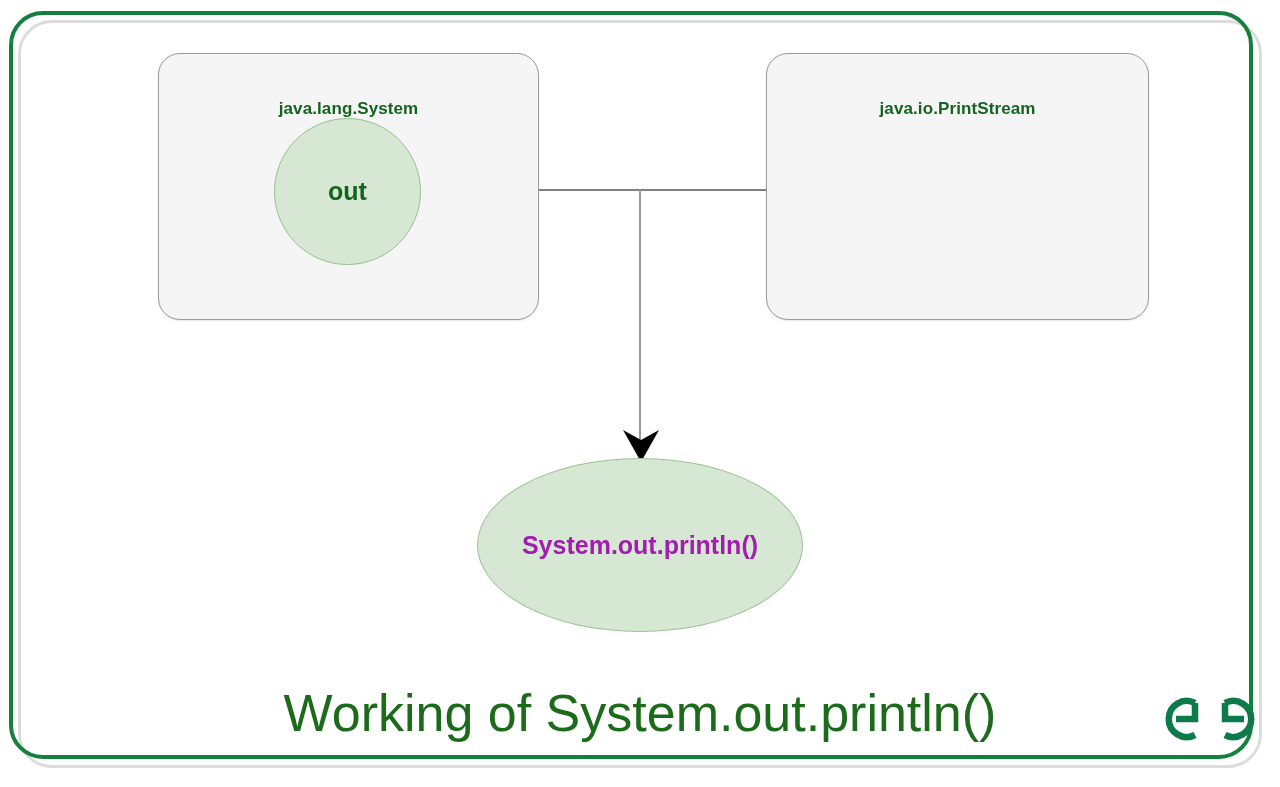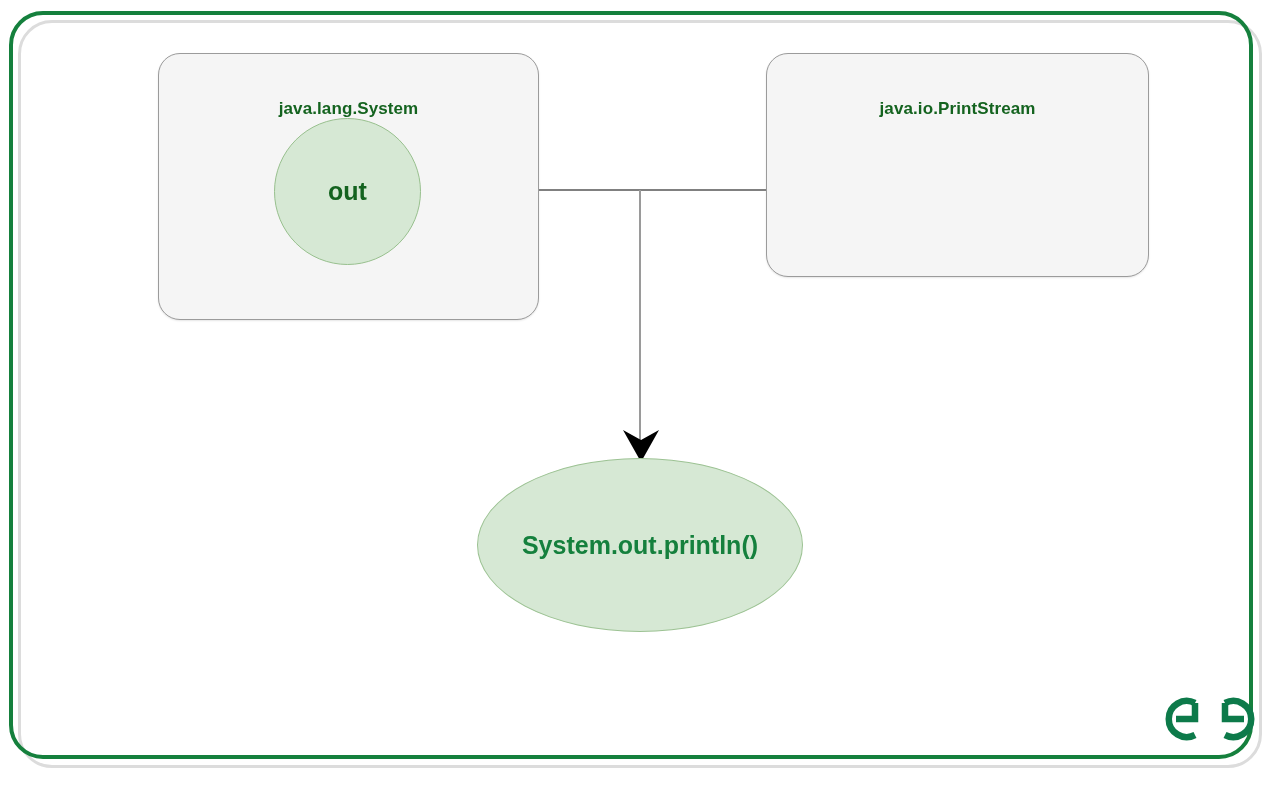--- a/index.html
+++ b/index.html
@@ -99,21 +99,21 @@
     position: absolute;
     border-radius: 50%;
     background: #d6e8d4;
     border: 1.2px solid #9cc293;
     display: flex;
     align-items: center;
     justify-content: center;
     box-sizing: border-box;
   }
   .result-ellipse span {
-    color: #15803d;
+    color: #a21caf;
     font-size: 25px;
     font-weight: bold;
     line-height: 1;
     white-space: nowrap;
   }
 
   
   .caption {
     position: absolute;
     left: 0;
@@ -144,36 +144,37 @@
   <div class="frame-shadow"></div>
   <div class="frame-green"></div>
 
   <div class="class-box" style="left:158px; top:53px; width:381px; height:267px;">
     <div class="class-title">java.lang.System</div>
     <div class="member-circle" style="left:115px; top:64px; width:147px; height:147px;text-align:right;">
       <span>out</span>
     </div>
   </div>
 
-  <div class="class-box" style="left:766px; top:53px; width:383px; height:224px;">
+  <div class="class-box" style="left:766px; top:53px; width:383px; height:267px;">
     <div class="class-title">java.io.PrintStream</div>
   </div>
 
   <div class="edge-h" style="left:539px; top:189px; width:227px; height:2px;"></div>
 
   <div class="edge-v" style="left:639px; top:190px; width:2.4px; height:250px;"></div>
 
   <svg class="arrow-head" style="left:620px; top:428px;" width="42" height="36" viewBox="0 0 42 36">
     <path d="M 3 2 L 21 34 L 39 2 L 21 12 Z" fill="#000000"></path>
   </svg>
 
   <div class="result-ellipse" style="left:477px; top:458px; width:326px; height:174px;">
     <span>System.out.println()</span>
   </div>
 
+  <div class="caption">Working of System.out.println()</div>
 
   <svg class="gfg-logo" viewBox="0 0 96 58">
 
     <g fill="none" stroke="#0d7a4a" stroke-width="6.5">
       <path d="M 33 13 A 18 18 0 1 0 33 45"></path>
       <path d="M 33 13 L 33 29 L 14 29"></path>
     </g>
 
     <g fill="none" stroke="#0d7a4a" stroke-width="6.5">
       <path d="M 63 13 A 18 18 0 1 1 63 45"></path>

